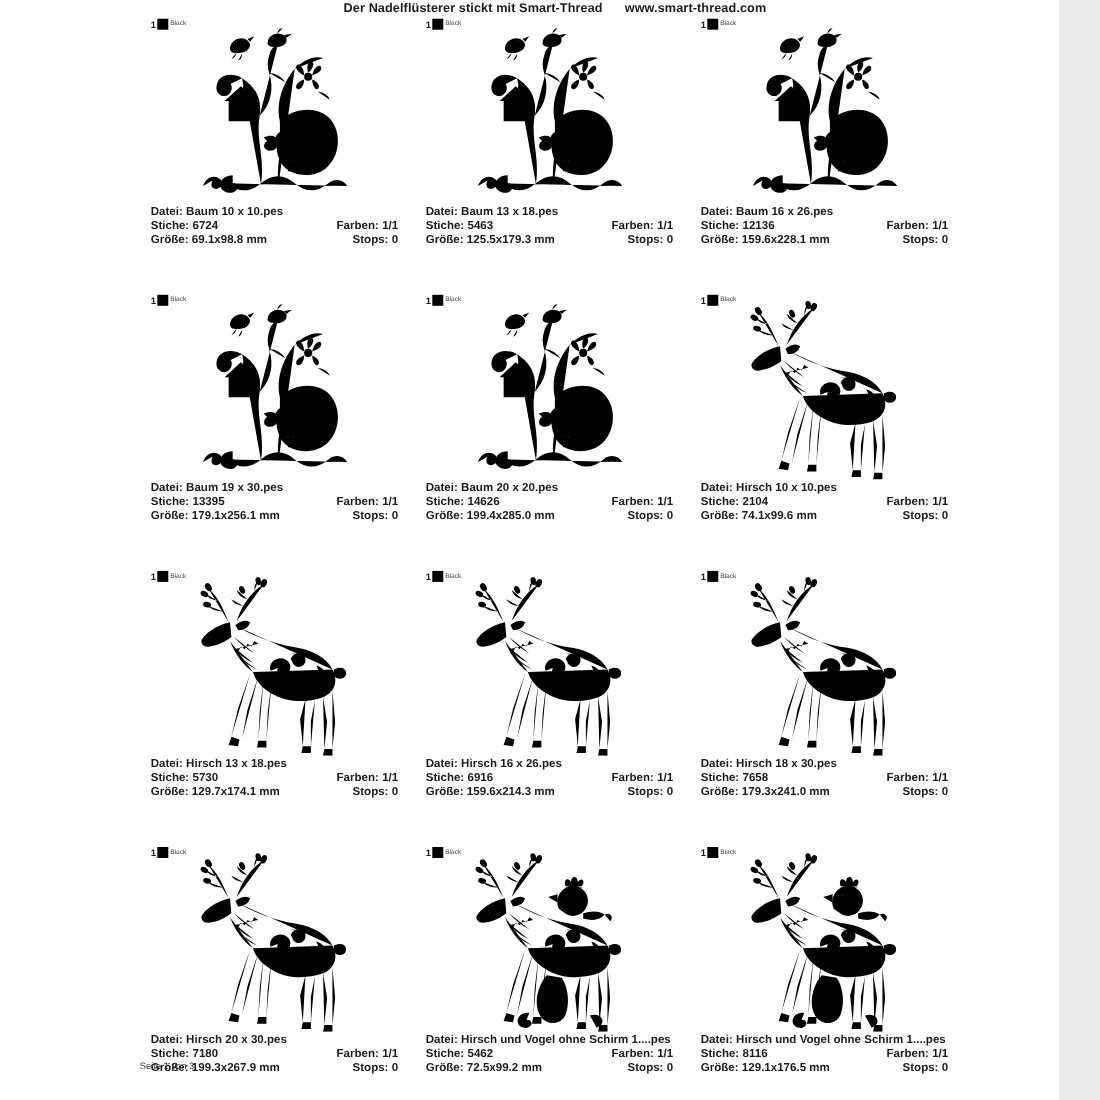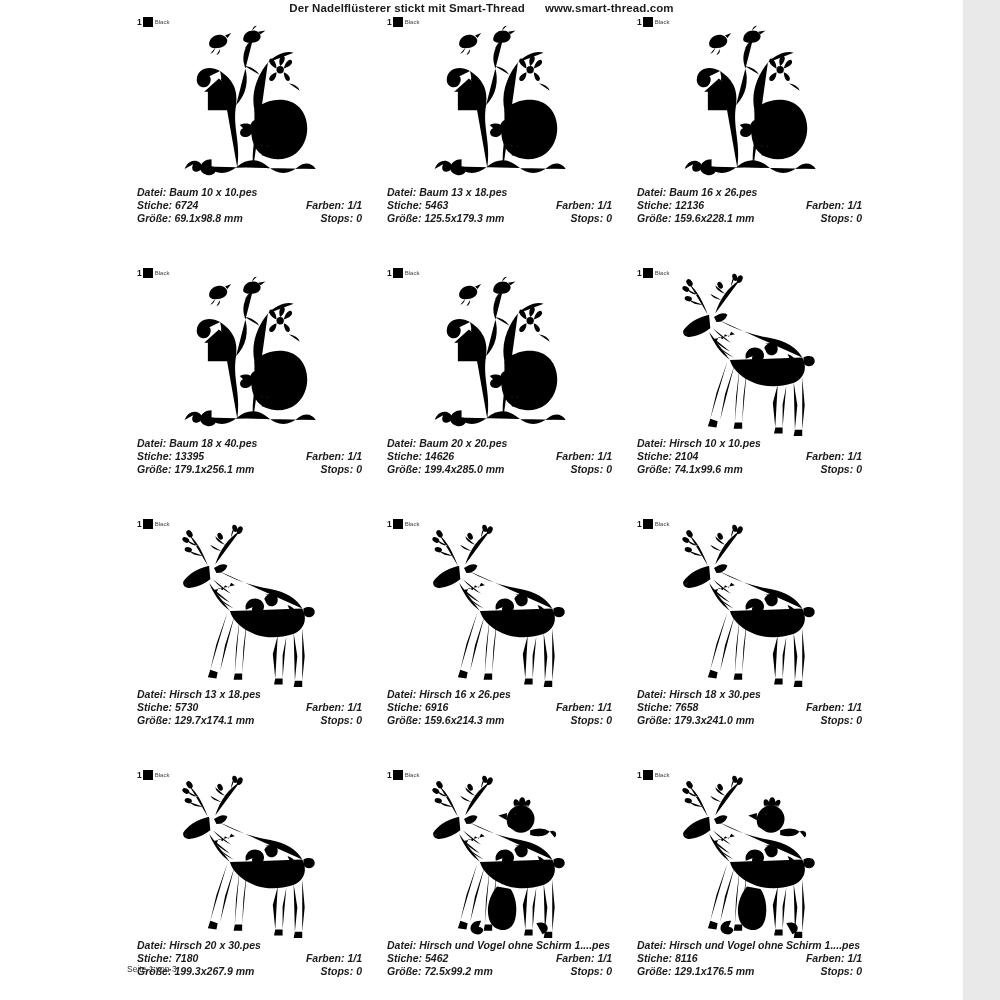--- a/index.html
+++ b/index.html
@@ -9,21 +9,21 @@
     font-family:"Liberation Sans",sans-serif;
     -webkit-font-smoothing:antialiased;
   }
   .page{
     position:absolute;left:0;top:0;width:963px;height:1000px;
     background:#ffffff;overflow:hidden;
   }
   .header{
     position:absolute;top:2px;left:0;width:100%;
     text-align:center;font-weight:bold;font-size:11.5px;color:#1b1b1b;
-    letter-spacing:.1px;white-space:nowrap;
+    letter-spacing:.1px;white-space:nowrap;padding-left:23px;
   }
   .header .url{margin-left:20px;}
   .grid{
     position:absolute;left:135px;top:14px;
     display:grid;grid-template-columns:repeat(3,230px);column-gap:20px;
   }
   .cell{width:230px;height:251px;position:relative;}
   .thread{
     position:absolute;top:3px;left:2px;
     display:flex;align-items:center;line-height:10px;
@@ -34,21 +34,21 @@
   .art{
     position:absolute;top:5px;left:0;width:100%;height:168px;
     display:flex;align-items:center;justify-content:center;
   }
   .art svg{height:163px;width:auto;}
   .meta{
     position:absolute;top:172px;left:2px;right:3px;
     font-size:10.5px;font-weight:bold;color:#1b1b1b;line-height:13px;
     white-space:nowrap;
   }
-  .mrow{display:flex;justify-content:space-between;font-style:italic;}
+  .mrow{display:flex;justify-content:space-between;}
   .lab{margin-right:3px;}
   .pair{display:flex;}
   .footer{
     position:absolute;left:127px;top:964px;
     font-size:8.5px;color:#333;font-weight:normal;
   }
 </style>
 </head>
 <body>
 
@@ -278,21 +278,21 @@
     </div>
     <div class="art">
       <svg class="design" viewBox="0 0 120 133" style="color: rgb(22, 22, 22);">
             <use href="#g-tree" xlink:href="#g-tree"></use>
           </svg>
     </div>
     <div class="meta">
       <div class="mrow">
         <span class="pair">
               <span class="lab">Datei:</span>
-              <span>Baum 18 x 40.pes</span>
+              <span>Baum 19 x 30.pes</span>
             </span>
       </div>
       <div class="mrow">
         <span class="pair">
               <span class="lab">Stiche:</span>
               <span>13395</span>
             </span>
         <span class="pair">
               <span class="lab">Farben:</span>
               <span>1/1</span>

